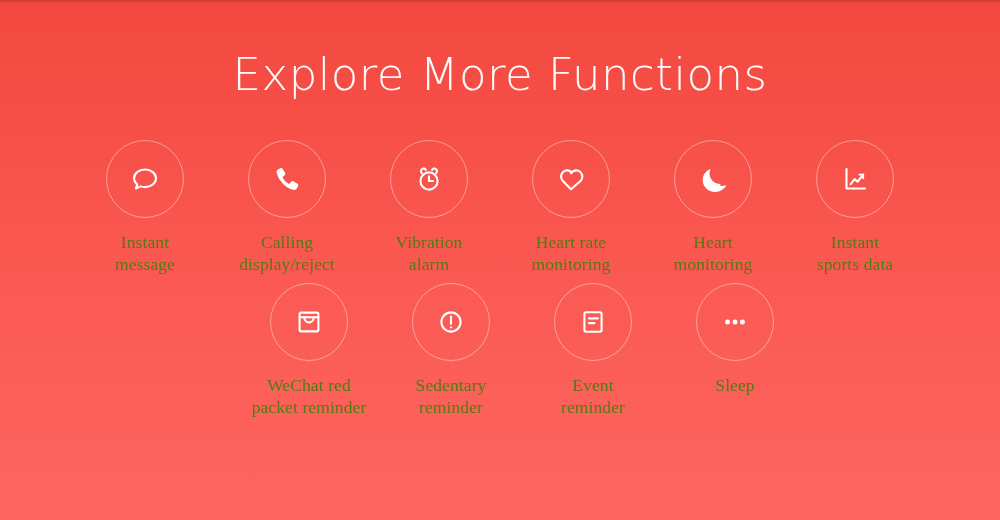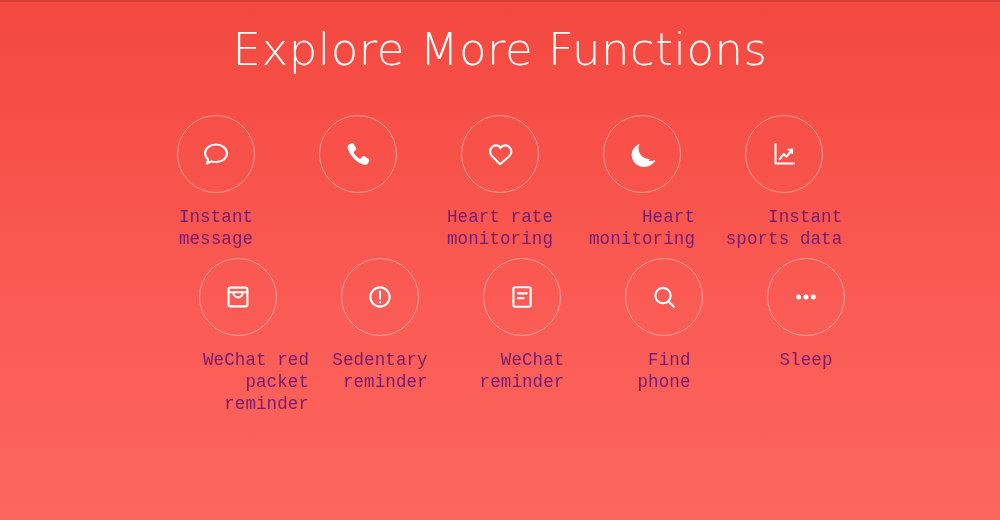--- a/index.html
+++ b/index.html
@@ -12,21 +12,21 @@
   }
   #top-edge {
     position:absolute; top:0; left:0; width:1000px; height:2px;
     background:#b9362f; opacity:0.55;
   }
   #page {
     position:relative; width:1000px; height:520px;
     display:flex; flex-direction:column; align-items:center;
   }
   #page-title {
-    margin-top:27px;
+    margin-top:52px;
     font-size:45px;
     font-weight:300;
     letter-spacing:0.5px;
     color:#ffffff;
     font-family:"DejaVu Sans", sans-serif;
     line-height:1;
     text-align:center;
     opacity:0.98;
   }
   .grid-row {
@@ -46,23 +46,23 @@
     width:78px; height:78px;
     border-radius:50%;
     border:1.4px solid rgba(255,255,255,0.42);
     display:flex; align-items:center; justify-content:center;
     flex:0 0 auto;
   }
   .feature-label {
     margin-top:13px;
     font-size:17.5px;
     line-height:22px;
-    color:#701a75;
-    text-align:right;
-    font-family:Liberation Mono, monospace;
+    color:#4d7c0f;
+    text-align:center;
+    font-family:Liberation Serif, serif;
     font-weight:400;
     opacity:0.97;
     white-space:pre-line;
     letter-spacing:0.1px;
   }
   .icon-ring svg { display:block; }
 </style>
 </head>
 <body>
 
@@ -87,22 +87,38 @@
     </div>
 
     <div class="feature-cell">
       <div class="icon-ring">
         <span>
           <svg width="40" height="40" viewBox="0 0 40 40" fill="#fff">
             <path d="M13.1 9.4c.95-.55 2.05-.3 2.6.6l2.35 3.85c.5.85.3 1.9-.45 2.5l-1.6 1.3c-.35.3-.45.8-.25 1.2 1.25 2.55 3.3 4.6 5.85 5.85.4.2.9.1 1.2-.25l1.3-1.6c.6-.75 1.65-.95 2.5-.45l3.85 2.35c.9.55 1.15 1.65.6 2.6l-1.1 1.9c-.75 1.3-2.25 1.95-3.7 1.6C19.2 29.2 11.6 21.6 9.7 13.9c-.35-1.45.3-2.95 1.6-3.7l1.8-.8z"></path>
           </svg>
         </span>
       </div>
-    </div>
-
+      <div class="feature-label">Calling
+display/reject</div>
+    </div>
+
+    <div class="feature-cell">
+      <div class="icon-ring">
+        <span>
+          <svg width="40" height="40" viewBox="0 0 40 40" fill="none" stroke="#fff" stroke-width="2.1" stroke-linecap="round" stroke-linejoin="round">
+            <circle cx="20" cy="22" r="8.6"></circle>
+            <path d="M20 17.4V22h4.1"></path>
+            <path d="M12.9 14.2c-1.3-1.5-1.2-3.1.1-4.1 1.3-1 2.9-.6 3.9.8"></path>
+            <path d="M27.1 14.2c1.3-1.5 1.2-3.1-.1-4.1-1.3-1-2.9-.6-3.9.8"></path>
+          </svg>
+        </span>
+      </div>
+      <div class="feature-label">Vibration
+alarm</div>
+    </div>
 
     <div class="feature-cell">
       <div class="icon-ring">
         <span>
           <svg width="40" height="40" viewBox="0 0 40 40" fill="none" stroke="#fff" stroke-width="2.1" stroke-linecap="round" stroke-linejoin="round">
             <path d="M20 30.2l-8.1-8.2c-2.5-2.6-2.4-6.7.2-9.1 2.5-2.3 6.4-2 8.6.6l-.7.8.7-.8c2.2-2.6 6.1-2.9 8.6-.6 2.6 2.4 2.7 6.5.2 9.1L20 30.2z"></path>
           </svg>
         </span>
       </div>
       <div class="feature-label">Heart rate
@@ -170,36 +186,24 @@
     <div class="feature-cell">
       <div class="icon-ring">
         <span>
           <svg width="40" height="40" viewBox="0 0 40 40" fill="none" stroke="#fff" stroke-width="2.1" stroke-linecap="round" stroke-linejoin="round">
             <rect x="11.4" y="10.2" width="17.2" height="19.6" rx="1.7"></rect>
             <path d="M16 16.3h8.7" stroke-width="2.3"></path>
             <path d="M16 21.1h5.4" stroke-width="2.3"></path>
           </svg>
         </span>
       </div>
-      <div class="feature-label">WeChat
+      <div class="feature-label">Event
 reminder</div>
     </div>
 
-    <div class="feature-cell">
-      <div class="icon-ring">
-        <span>
-          <svg width="40" height="40" viewBox="0 0 40 40" fill="none" stroke="#fff" stroke-width="2.1" stroke-linecap="round" stroke-linejoin="round">
-            <circle cx="19" cy="18.6" r="7.7"></circle>
-            <path d="M24.6 24.4l5.1 5.3"></path>
-          </svg>
-        </span>
-      </div>
-      <div class="feature-label">Find
-phone</div>
-    </div>
 
 
     <div class="feature-cell">
       <div class="icon-ring">
         <span>
           <svg width="40" height="40" viewBox="0 0 40 40" fill="#fff">
             <circle cx="12.6" cy="20" r="2.5"></circle>
             <circle cx="20" cy="20" r="2.5"></circle>
             <circle cx="27.4" cy="20" r="2.5"></circle>
           </svg>

